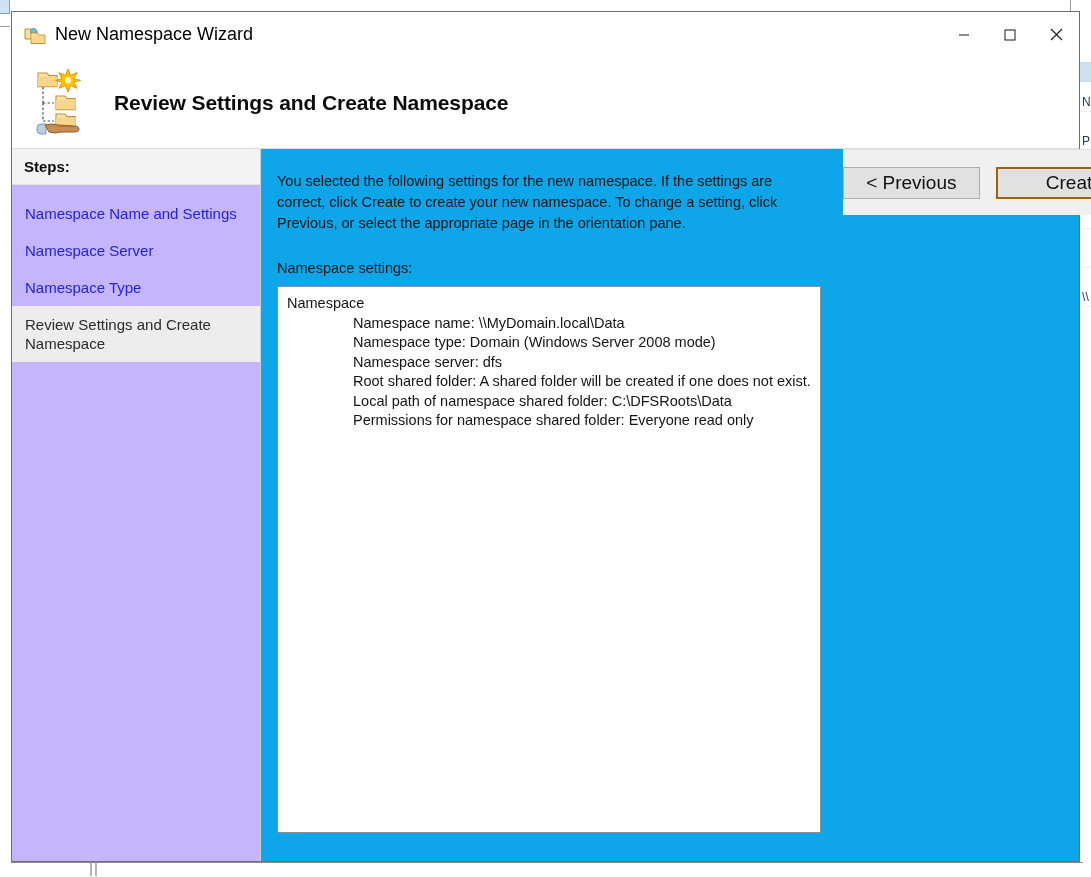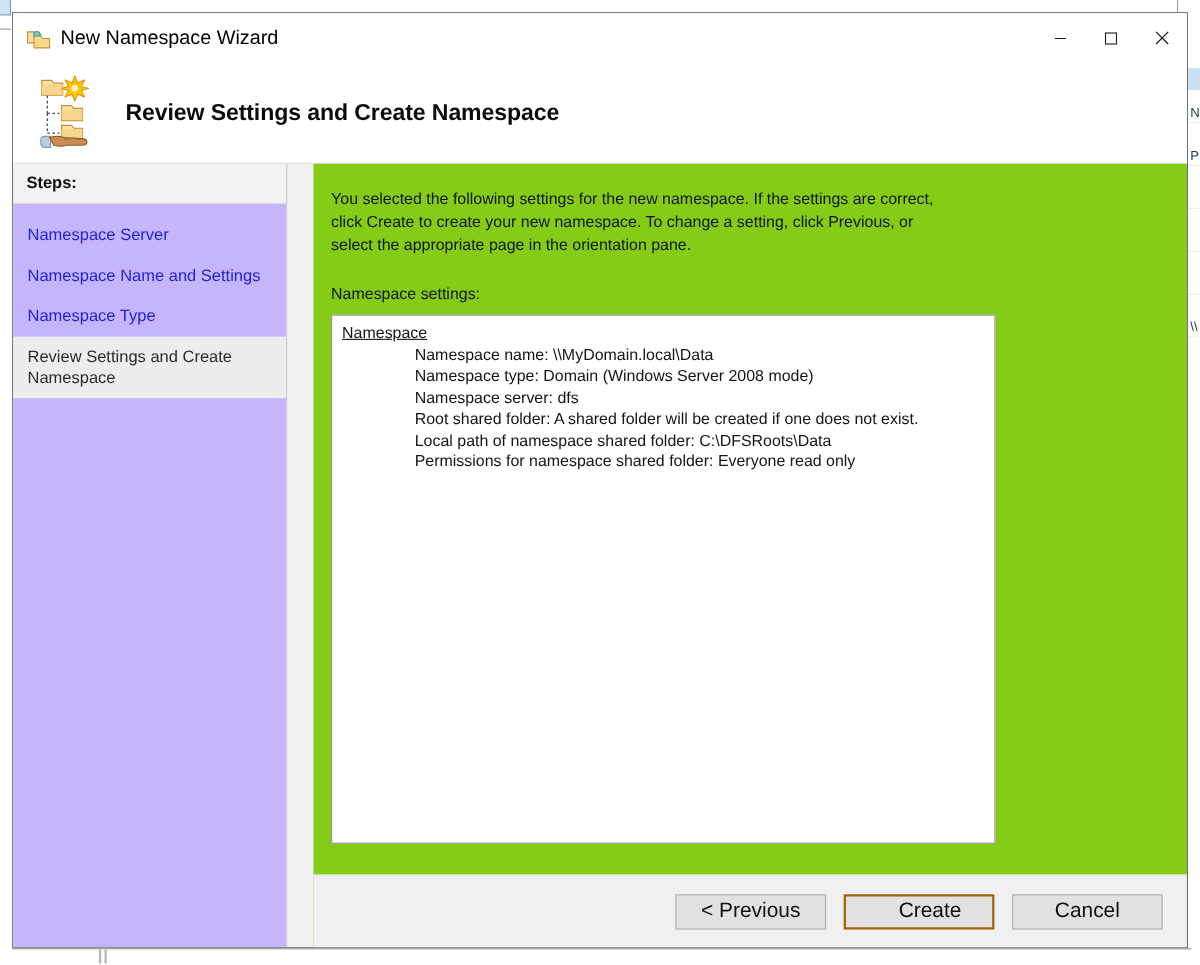--- a/index.html
+++ b/index.html
@@ -247,26 +247,25 @@
     background: #ededed;
     cursor: default;
   }
   .step.future {
     color: #3a3a3a;
     cursor: default;
   }
 
   .content {
     flex: 1 1 auto;
-    background: #84cc16;
-    position: relative;
-    display: flex;
-    flex-direction: column;
+    background: #0ea5e9;
+    position: relative;
+    display: flex;
+    flex-direction: row;
     min-width: 0;
-    margin-left: 24px;
   }
   .content-inner {
     flex: 1 1 auto;
     padding: 22px 22px 0 16px;
     min-height: 0;
     display: flex;
     flex-direction: column;
   }
   .intro {
     font-size: 14.5px;
@@ -286,21 +285,21 @@
     border: 1px solid #8e8e8e;
     box-sizing: border-box;
     margin-bottom: 28px;
     padding: 7px 9px;
     overflow: auto;
     max-width: 604px;
     font-size: 14.5px;
     color: #141414;
     line-height: 19.5px;
   }
-  .settings-root { margin: 0; text-decoration: underline; }
+  .settings-root { margin: 0; }
   .settings-item { margin-left: 66px; white-space: nowrap; }
 
   
   .footer {
     flex: 0 0 auto;
     height: 66px;
     background: #f0f0f0;
     border-top: 1px solid #dfdfdf;
     display: flex;
     align-items: center;
@@ -431,22 +430,22 @@
         </svg>
       </div>
       <div class="header-title">Review Settings and Create Namespace</div>
     </div>
 
     <div class="body">
 
       <div class="sidebar">
         <div class="steps-header">Steps:</div>
         <div class="steps-list">
+          <div class="step link">Namespace Name and Settings</div>
           <div class="step link">Namespace Server</div>
-          <div class="step link">Namespace Name and Settings</div>
           <div class="step link">Namespace Type</div>
           <div class="step current">Review Settings and Create Namespace</div>
         </div>
       </div>
 
       <div class="content">
         <div class="content-inner">
           <div class="intro">You selected the following settings for the new namespace. If the settings are correct, click Create to create your new namespace. To change a setting, click Previous, or select the appropriate page in the orientation pane.</div>
           <div class="settings-label">Namespace settings:</div>
           <div class="settings-box">

